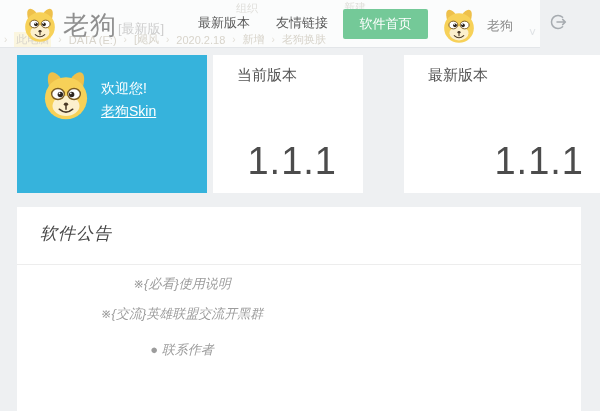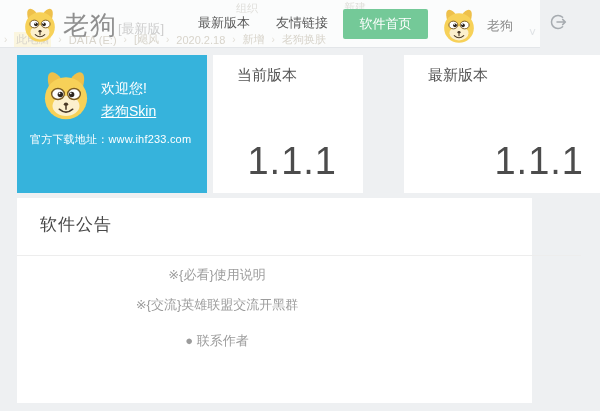--- a/index.html
+++ b/index.html
@@ -51,26 +51,26 @@
   .welcome-username{position:absolute;left:84px;top:48px;font-size:14px;text-decoration:underline;}
   .welcome-download{position:absolute;left:13px;top:77px;font-size:11px;white-space:nowrap;letter-spacing:0.2px;}
 
   .version-card{position:absolute;top:55px;height:138px;background:#ffffff;z-index:4;}
   .card-current{left:213px;width:150px;}
   .card-latest{left:404px;width:206px;}
   .version-label{position:absolute;left:24px;top:11px;font-size:15px;color:#565656;}
   .version-value{position:absolute;right:26px;bottom:10px;font-size:38px;color:#4c4c4c;letter-spacing:1px;}
 
   .announce-card{
-    position:absolute;left:17px;top:198px;width:515px;height:205px;
-    background:#ffffff;z-index:4;
+    position:absolute;left:17px;top:207px;width:564px;height:205px;
+    background:#ffffff;z-index:4;font-style:italic;
   }
   .announce-title{position:absolute;left:23px;top:15px;font-size:17px;color:#474747;font-weight:500;letter-spacing:1px;}
   .announce-divider{position:absolute;left:0;top:57px;width:564px;height:1px;background:#ededed;}
-  .announce-list{position:absolute;left:0;top:62px;width:330px;text-align:center;padding-left:35px;}
+  .announce-list{position:absolute;left:0;top:62px;width:330px;text-align:center;}
   .announce-item{font-size:13px;color:#9c9c9c;line-height:20px;padding:5px 0;cursor:pointer;}
   .announce-item.gap{margin-top:6px;}
 
   svg{display:block;}
 </style>
 </head>
 <body>
 
 <svg width="0" height="0" style="position:absolute">
   <defs>
@@ -142,21 +142,20 @@
   </div>
 
   <div class="welcome-card">
     <span class="welcome-avatar">
       <svg width="54" height="54" viewBox="0 0 64 64">
           <use href="#dog-face"></use>
         </svg>
     </span>
     <span class="welcome-greeting">欢迎您!</span>
     <span class="welcome-username">老狗Skin</span>
-    <span class="welcome-download">官方下载地址：www.ihf233.com</span>
   </div>
 
   <div class="version-card card-current">
     <span class="version-label">当前版本</span>
     <span class="version-value">1.1.1</span>
   </div>
 
   <div class="version-card card-latest">
     <span class="version-label">最新版本</span>
     <span class="version-value">1.1.1</span>

